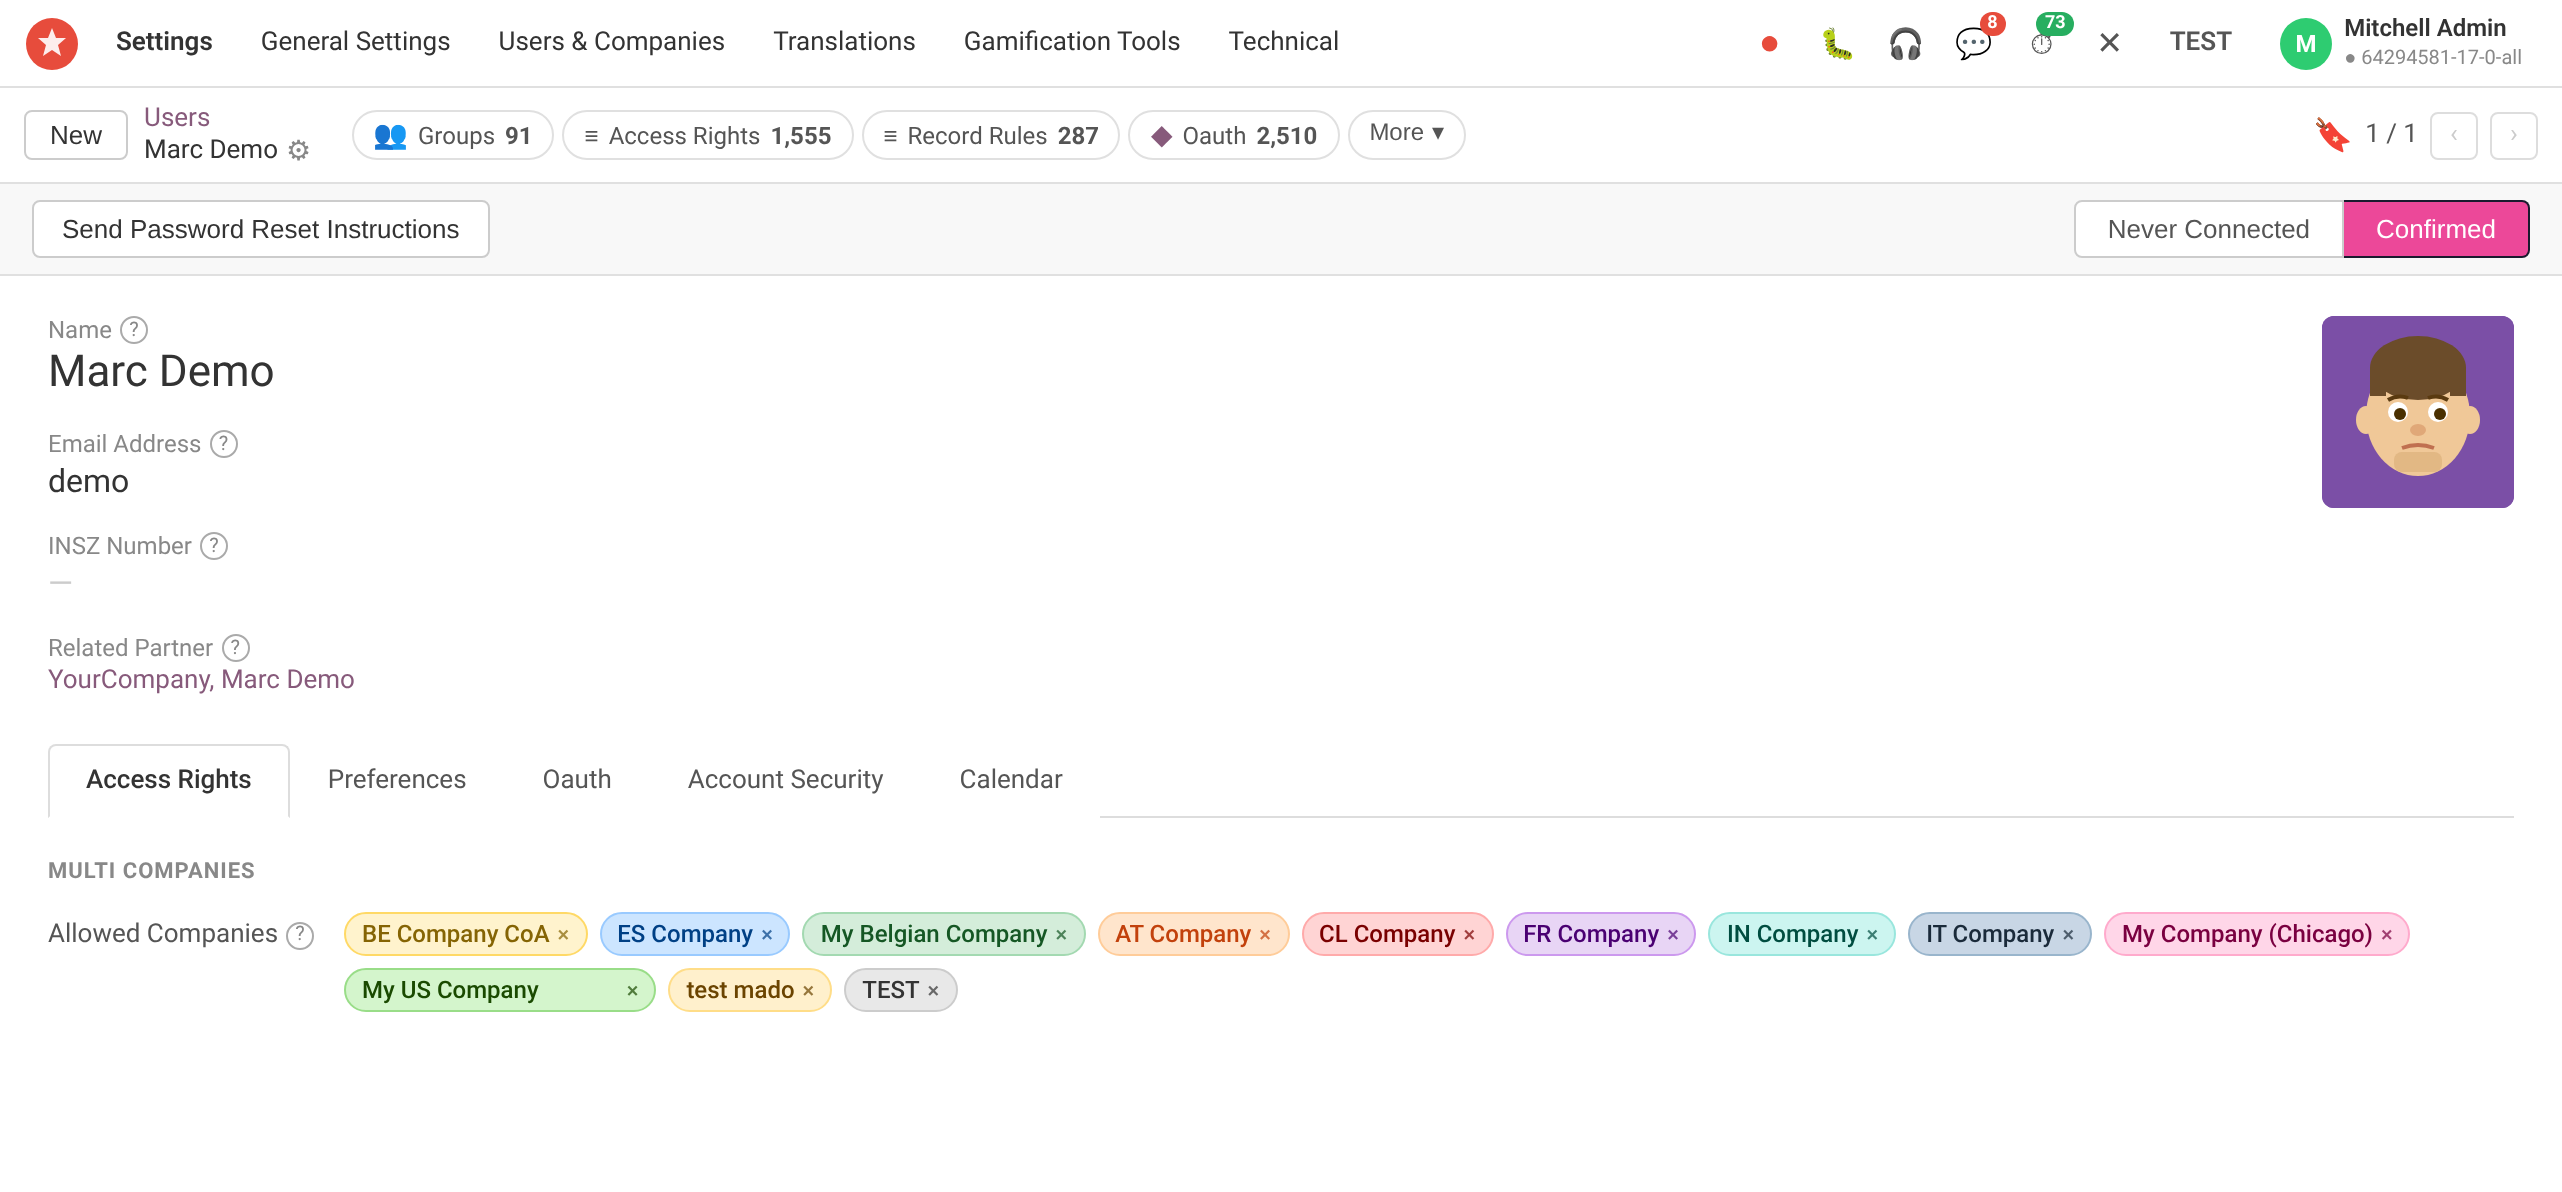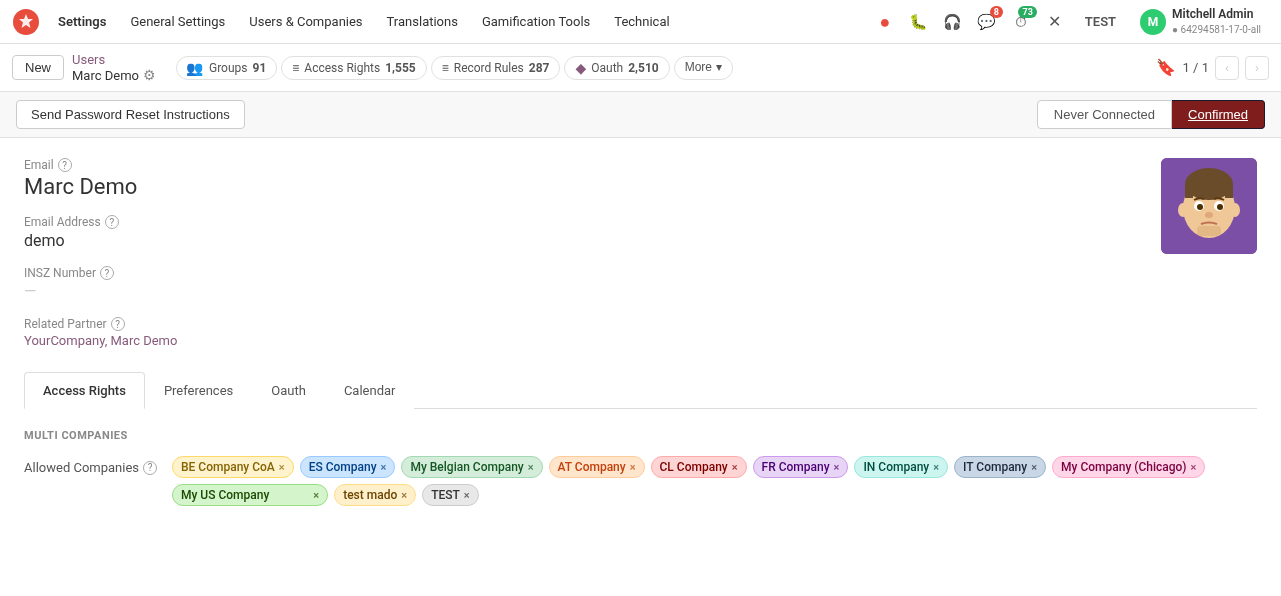--- a/index.html
+++ b/index.html
@@ -87,21 +87,21 @@
       cursor: pointer; font-size: 13px; color: #333;
     }
     .status-buttons { margin-left: auto; display: flex; }
     .status-btn {
       padding: 6px 16px; font-size: 13px; cursor: pointer; border: 1px solid #ccc;
       background: #fff; color: #555;
     }
     .status-btn:first-child { border-radius: 4px 0 0 4px; }
     .status-btn:last-child { border-radius: 0 4px 4px 0; border-left: none; }
     .status-btn.active {
-      background: #7f1d1d; color: #fff; border-color: #1a1a2e; text-decoration: underline;
+      background: #ec4899; color: #fff; border-color: #1a1a2e;
     }
     .status-btn.never { background: #fff; color: #555; }
 
     
     .main { padding: 20px 24px; background: #fff; }
 
     .field-group { margin-bottom: 16px; }
     .field-label {
       font-size: 12px; color: #888; margin-bottom: 2px; display: flex; align-items: center; gap: 4px;
     }
@@ -302,21 +302,21 @@
         <path d="M40 66 Q48 63 56 66" stroke="#c07050" stroke-width="2" fill="none"></path>
 
         <rect x="36" y="68" width="24" height="10" rx="4" fill="#d4a870" opacity="0.5"></rect>
       </svg>
     </div>
   </div>
 
   <div class="form-section">
     <div class="field-group">
       <div class="field-label">
-        <span>Email</span>
+        <span>Name</span>
         <span class="help-icon">?</span>
       </div>
       <div class="field-value">Marc Demo</div>
     </div>
 
     <div class="field-group">
       <div class="field-label">
         <span>Email Address</span>
         <span class="help-icon">?</span>
       </div>
@@ -337,20 +337,21 @@
         <span class="help-icon">?</span>
       </div>
       <div class="field-value-link">YourCompany, Marc Demo</div>
     </div>
   </div>
 
   <div class="tabs">
     <div class="tab active">Access Rights</div>
     <div class="tab">Preferences</div>
     <div class="tab">Oauth</div>
+    <div class="tab">Account Security</div>
     <div class="tab">Calendar</div>
   </div>
 
   <div class="tab-content">
     <div class="section-title">MULTI COMPANIES</div>
     <div class="allowed-companies-row">
       <div class="field-label-inline">
         <span>Allowed Companies</span>
         <span class="help-icon">?</span>
       </div>

